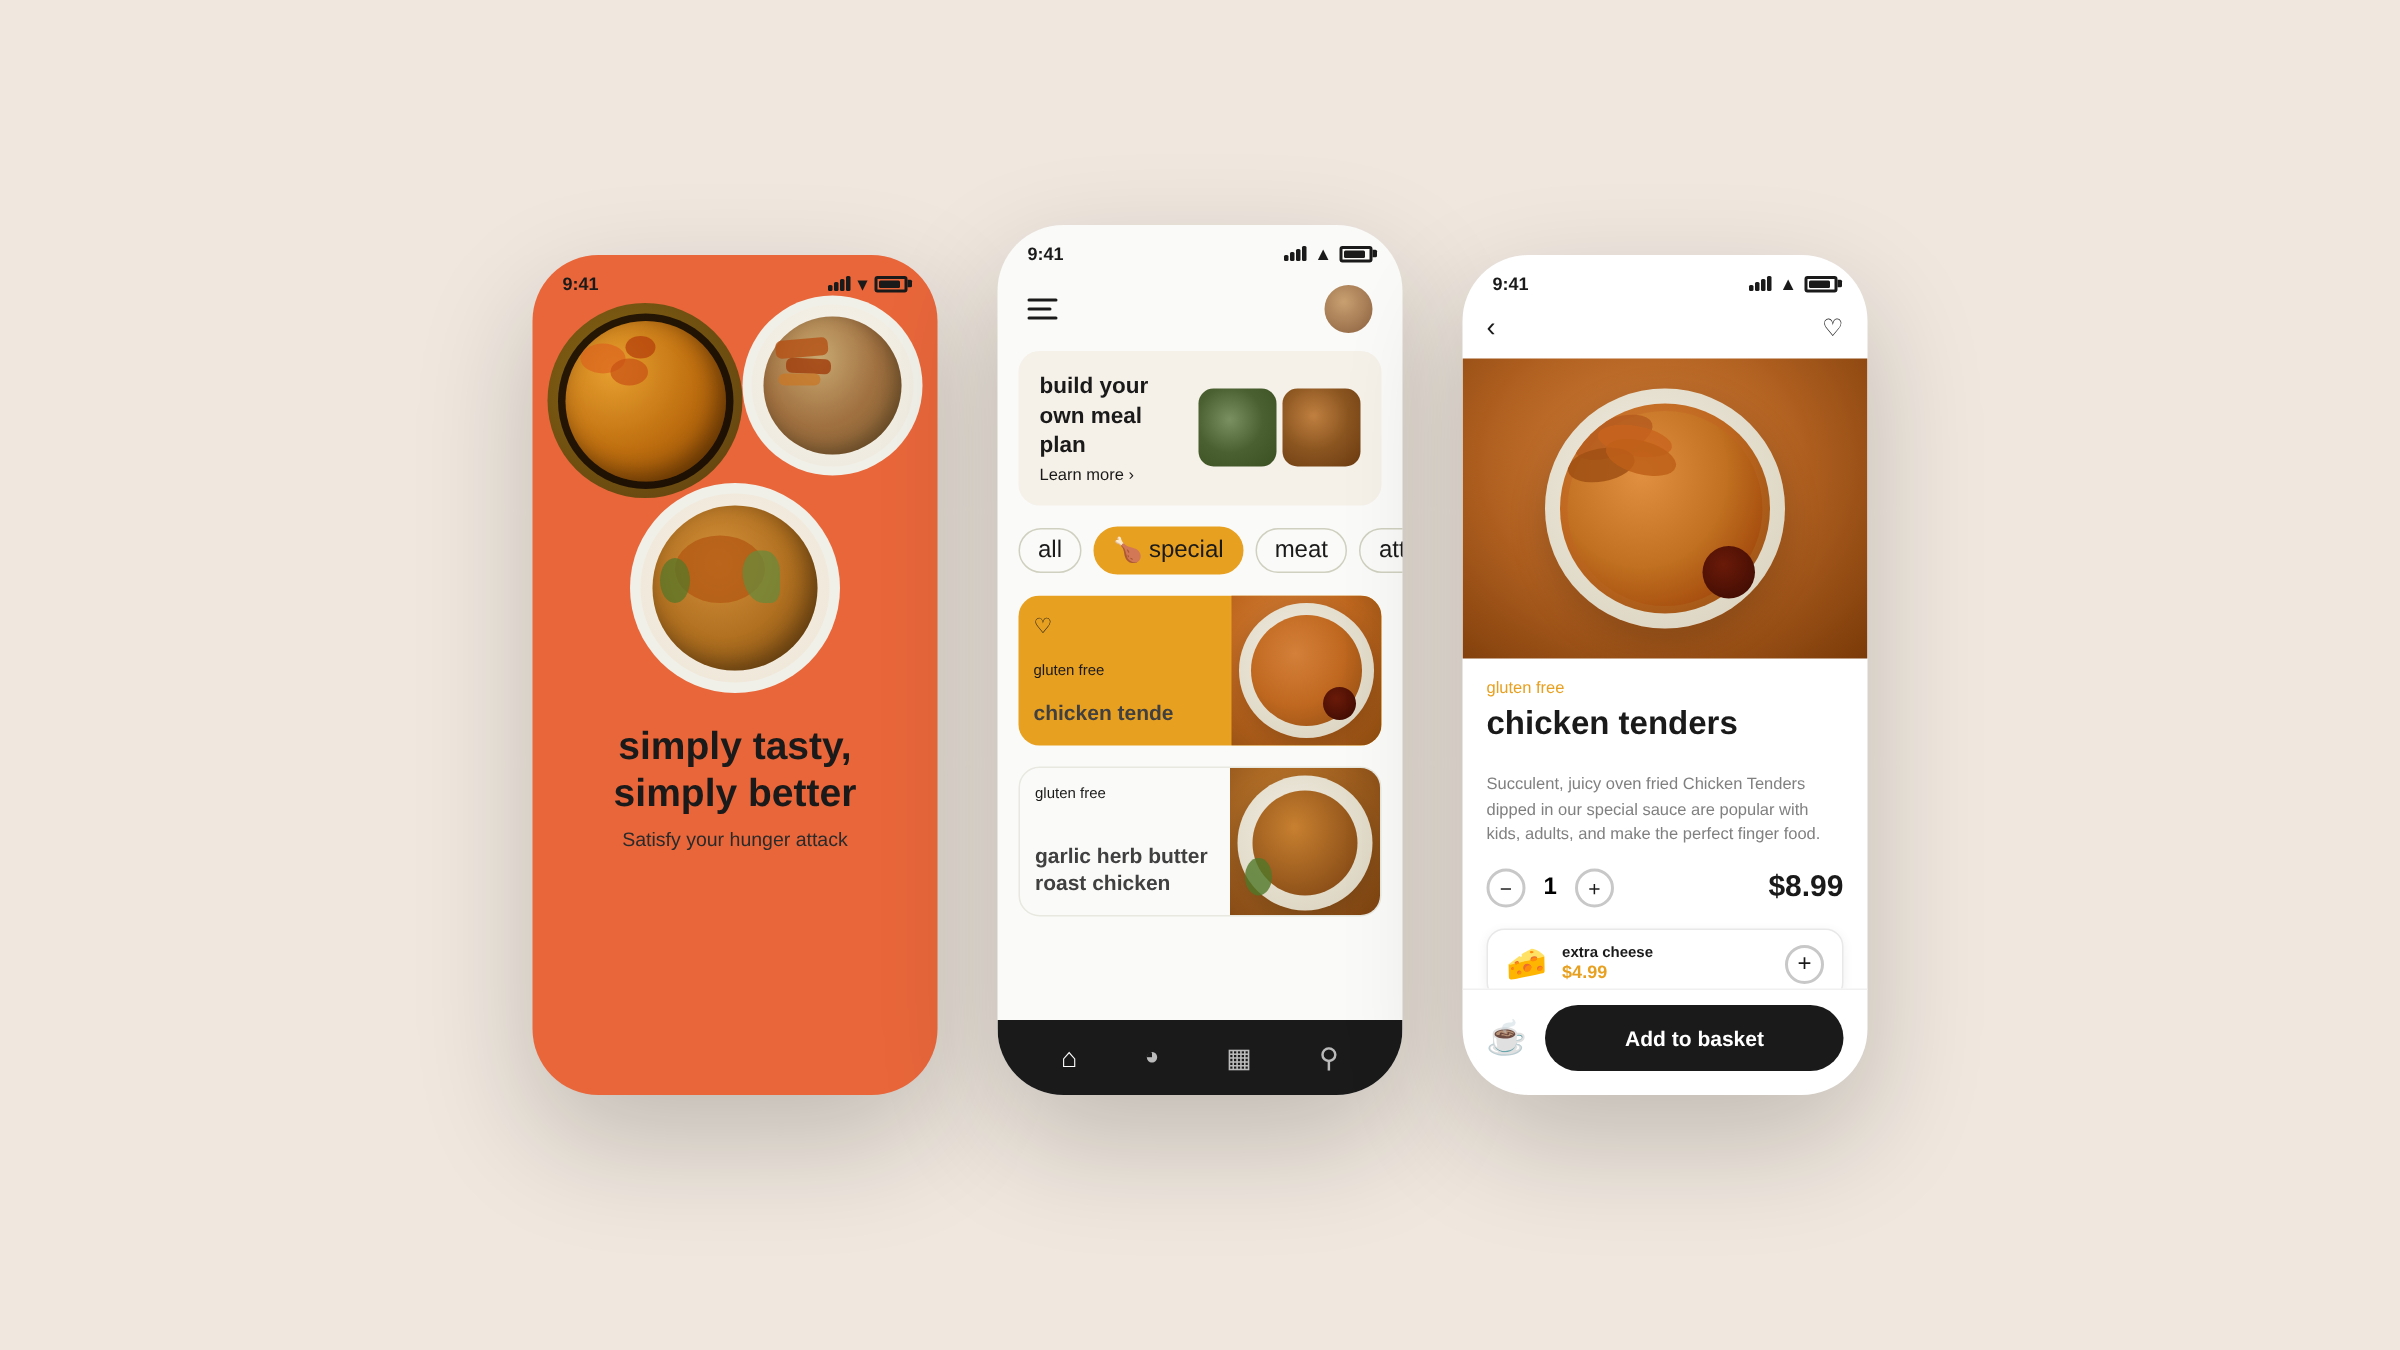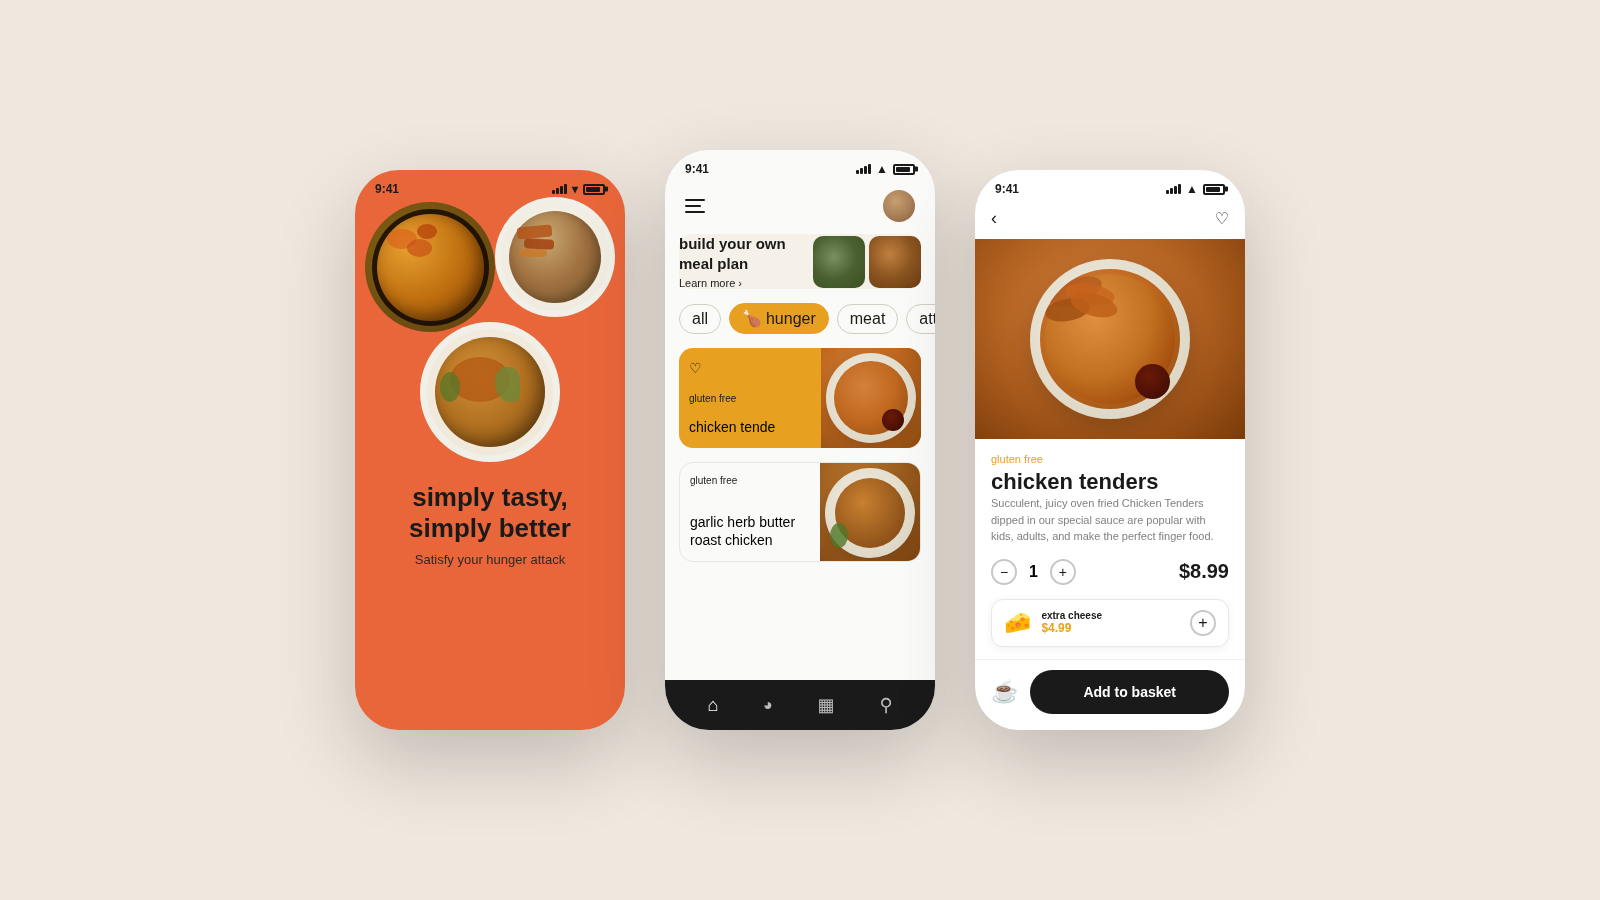--- a/index.html
+++ b/index.html
@@ -258,20 +258,21 @@
       background: radial-gradient(circle at 40% 35%, #c8a070, #8b6040);
       overflow: hidden;
       position: relative;
     }
 
     
     .meal-plan-banner {
       margin: 0 14px 14px;
       background: #f5f0e8;
       border-radius: 14px;
+      padding: 14px;
       display: flex;
       align-items: center;
       justify-content: space-between;
       gap: 8px;
     }
 
     .meal-plan-text {
       flex: 1;
     }
 
@@ -401,22 +402,22 @@
     }
 
     .food-card-badge {
       font-size: 10px;
       font-weight: 500;
       color: #1a1a1a;
     }
 
     .food-card-name {
       font-size: 14px;
-      font-weight: 400;
-      color: #000000;
+      font-weight: 700;
+      color: #404040;
       line-height: 1.3;
     }
 
     .food-card-heart {
       font-size: 14px;
       color: #1a1a1a;
       margin-bottom: 4px;
     }
 
     .food-card-image {
@@ -537,21 +538,21 @@
       font-size: 11px;
       color: #e8a020;
       font-weight: 500;
       margin-bottom: 4px;
     }
 
     .dish-title {
       font-size: 22px;
       font-weight: 700;
       color: #1a1a1a;
-      margin-bottom: 0;
+      margin-bottom: 20px;
     }
 
     .dish-description {
       font-size: 11px;
       color: #808080;
       line-height: 1.5;
       margin-bottom: 14px;
     }
 
     .quantity-price-row {
@@ -775,21 +776,21 @@
         <div class="banner-img banner-img-1" style="background:radial-gradient(circle at 40% 40%, #7a9060, #4a6030, #3a5020);"></div>
         <div class="banner-img banner-img-2" style="background:radial-gradient(circle at 40% 35%, #c08040, #8b5520, #6a3a10);"></div>
       </div>
     </div>
 
 
     <div class="filter-chips">
       <button class="chip">all</button>
       <button class="chip active">
         <span>🍗</span>
-        <span>hunger</span>
+        <span>special</span>
       </button>
       <button class="chip">meat</button>
       <button class="chip">attack</button>
     </div>
 
     <div class="food-cards">
 
       <div class="food-card food-card-1">
         <div class="food-card-info">
           <div class="food-card-heart">♡</div>

